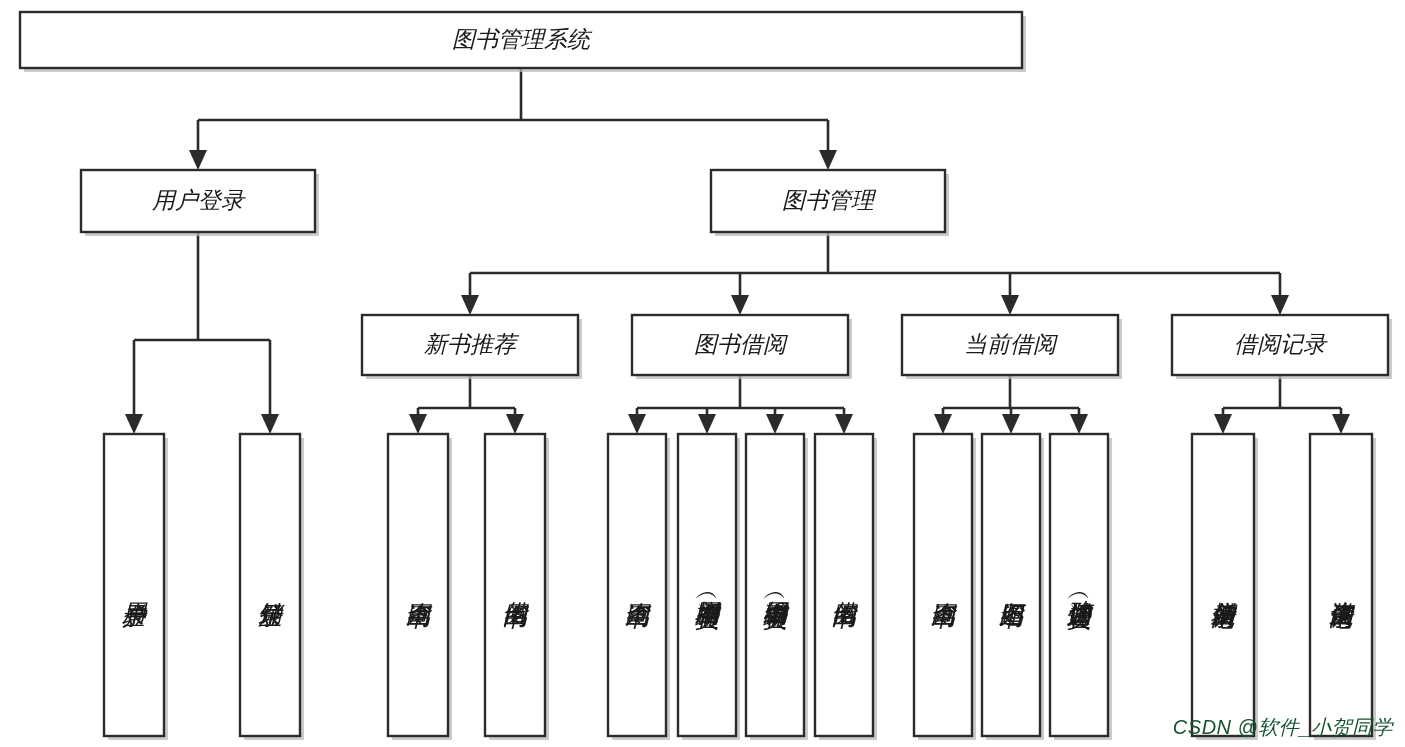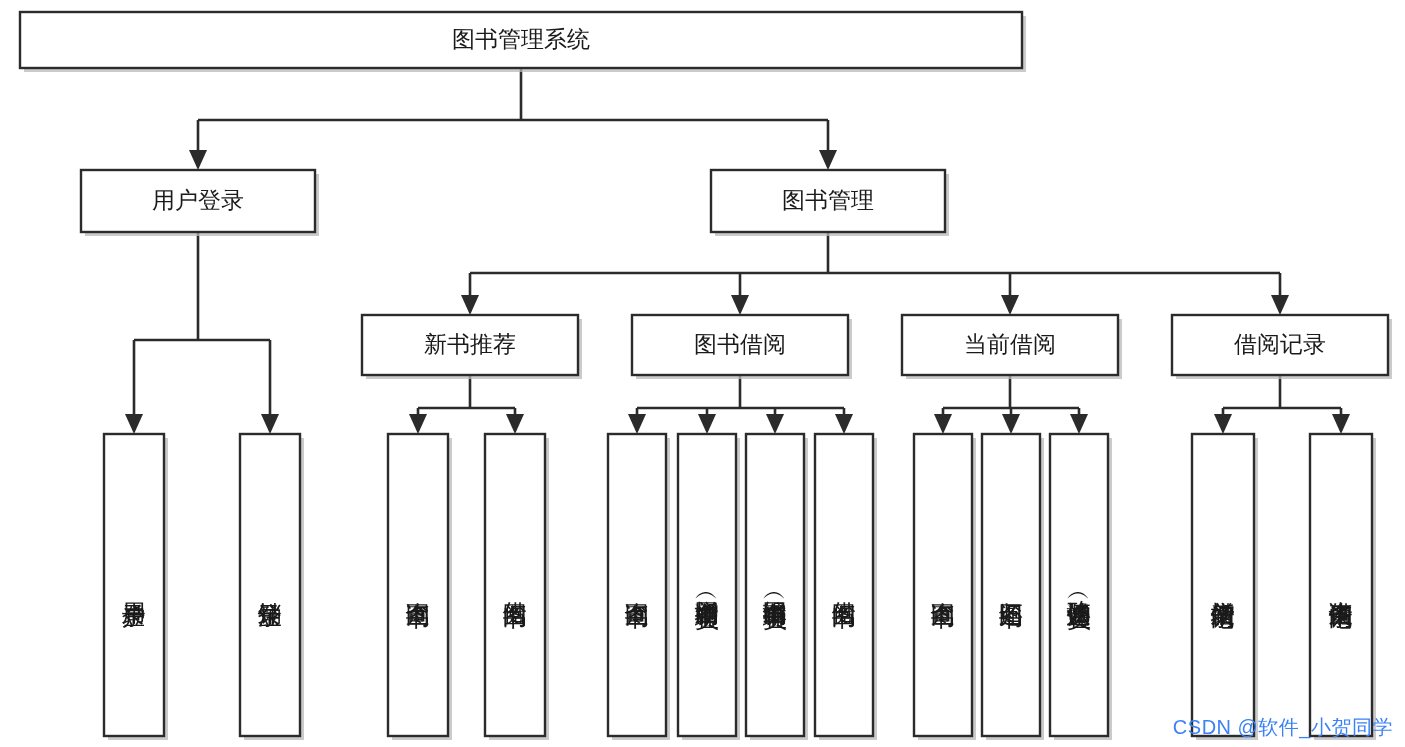--- a/index.html
+++ b/index.html
@@ -9,20 +9,21 @@
   }
   body {
     font-family: "Liberation Sans", "DejaVu Sans", sans-serif;
   }
   #diagram-root {
     position: relative;
     width: 1405px;
     height: 747px;
     background: #ffffff;
     overflow: hidden;
+    font-style: italic;
   }
   svg#flow {
     position: absolute;
     left: 0;
     top: 0;
     width: 1405px;
     height: 747px;
   }
   .node-rect {
     fill: #ffffff;
@@ -65,21 +66,21 @@
     align-items: center;
     justify-content: center;
     pointer-events: none;
   }
   .watermark {
     position: absolute;
     right: 12px;
     bottom: 6px;
     font-family: "Liberation Sans", "DejaVu Sans", sans-serif;
     font-size: 20px;
-    color: #3b82f6;
+    color: #14532d;
     letter-spacing: 0.5px;
     user-select: none;
   }
 </style>
 </head>
 <body>
 
 <div id="diagram-root">
 
   <svg id="flow" viewBox="0 0 1405 747" xmlns="http://www.w3.org/2000/svg">

